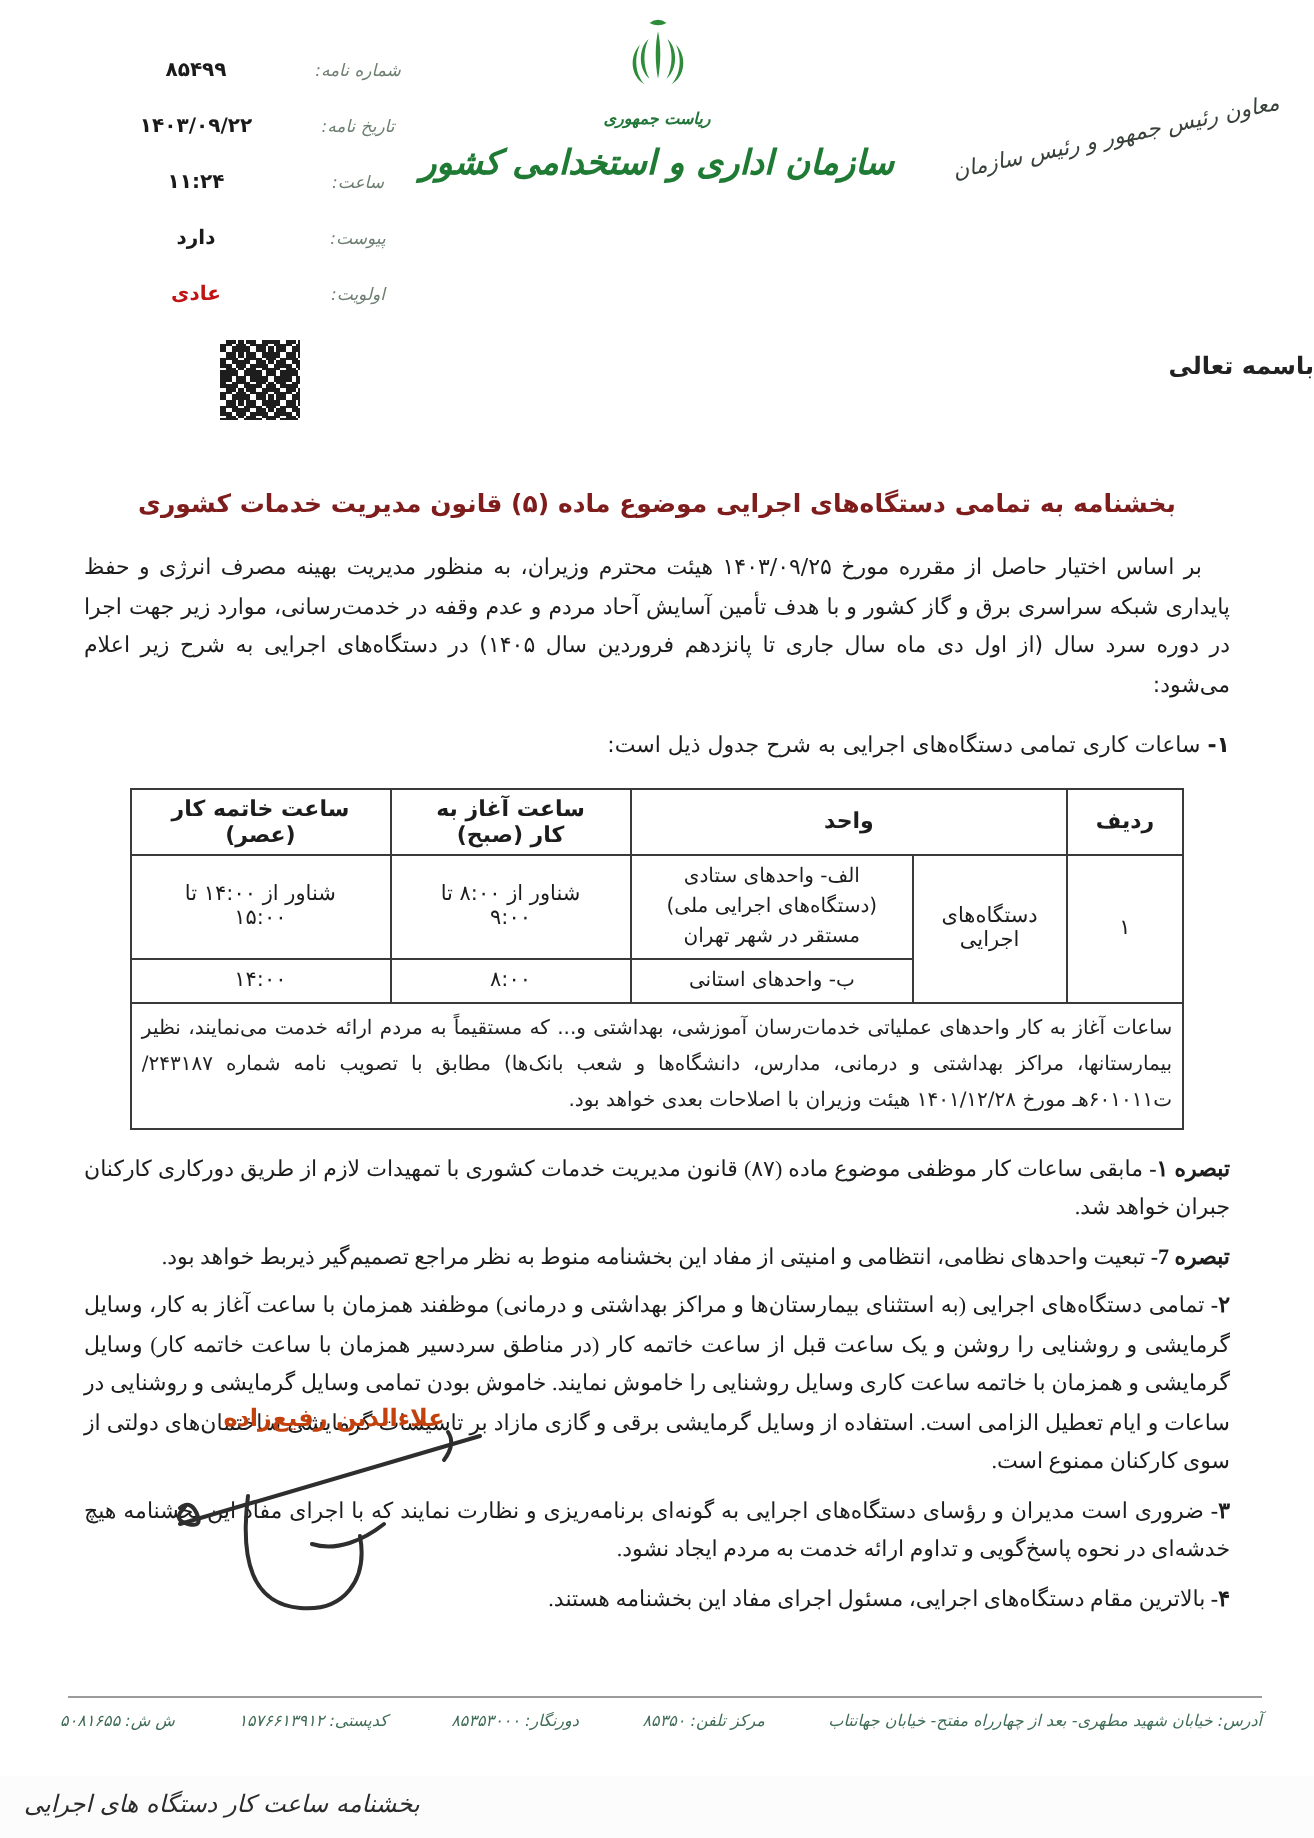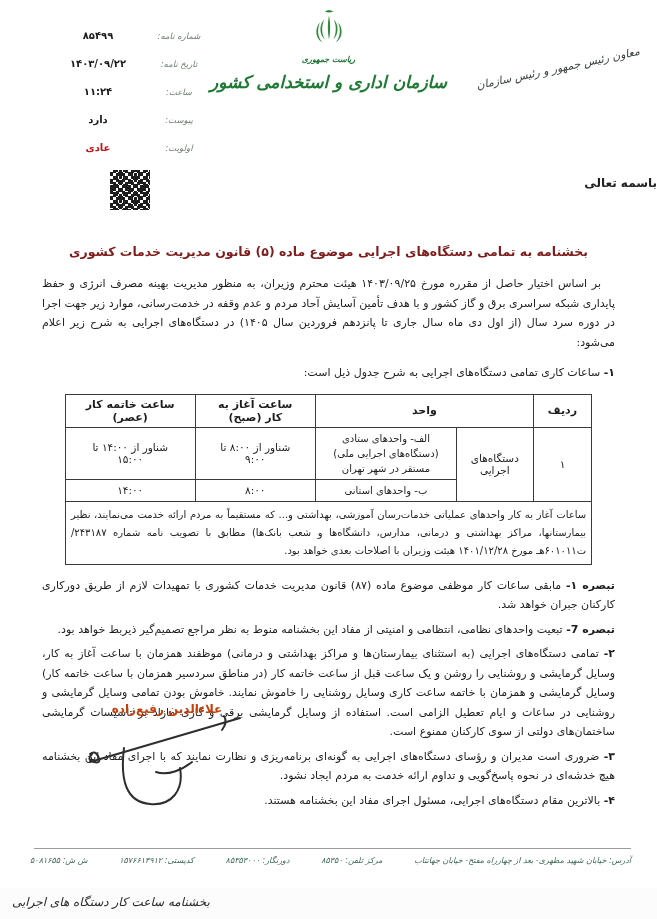--- a/index.html
+++ b/index.html
@@ -44,21 +44,21 @@
   .list-para{margin-top:2px;}
 
   
   table.sched{width:92%;margin:6px auto 0;border-collapse:collapse;direction:rtl;font-size:10.5px;}
   table.sched th,table.sched td{border:1px solid #3a3a3a;padding:3px 14px;text-align:center;vertical-align:middle;color:#1d1d1d;}
   table.sched th{font-weight:bold;font-size:11px;height:20px;}
   td.unit-desc{font-size:10px;line-height:15px;}
   .note-box{width:92%;box-sizing:border-box;margin:-1px auto 0;border:1px solid #3a3a3a;
     padding:4px 5px;font-size:10px;line-height:18px;text-align:justify;color:#222;}
 
-  .notes{margin-top:6px;}
+  .notes{margin-top:6px;font-family:Liberation Serif, serif;}
 
   
   .sig{position:absolute;left:52px;top:702px;width:230px;text-align:center;}
   .sig-name{font-size:12px;font-weight:bold;color:#c2410c;}
   .sig-scribble{margin-top:-6px;}
 
   
   .footer-rule{position:absolute;left:34px;right:26px;top:848px;border-top:1px solid #9b9b9b;}
   .footer{position:absolute;left:30px;right:26px;top:856px;direction:rtl;display:flex;
     justify-content:space-between;align-items:flex-start;font-size:8px;color:#3f6c55;font-style:italic;}

